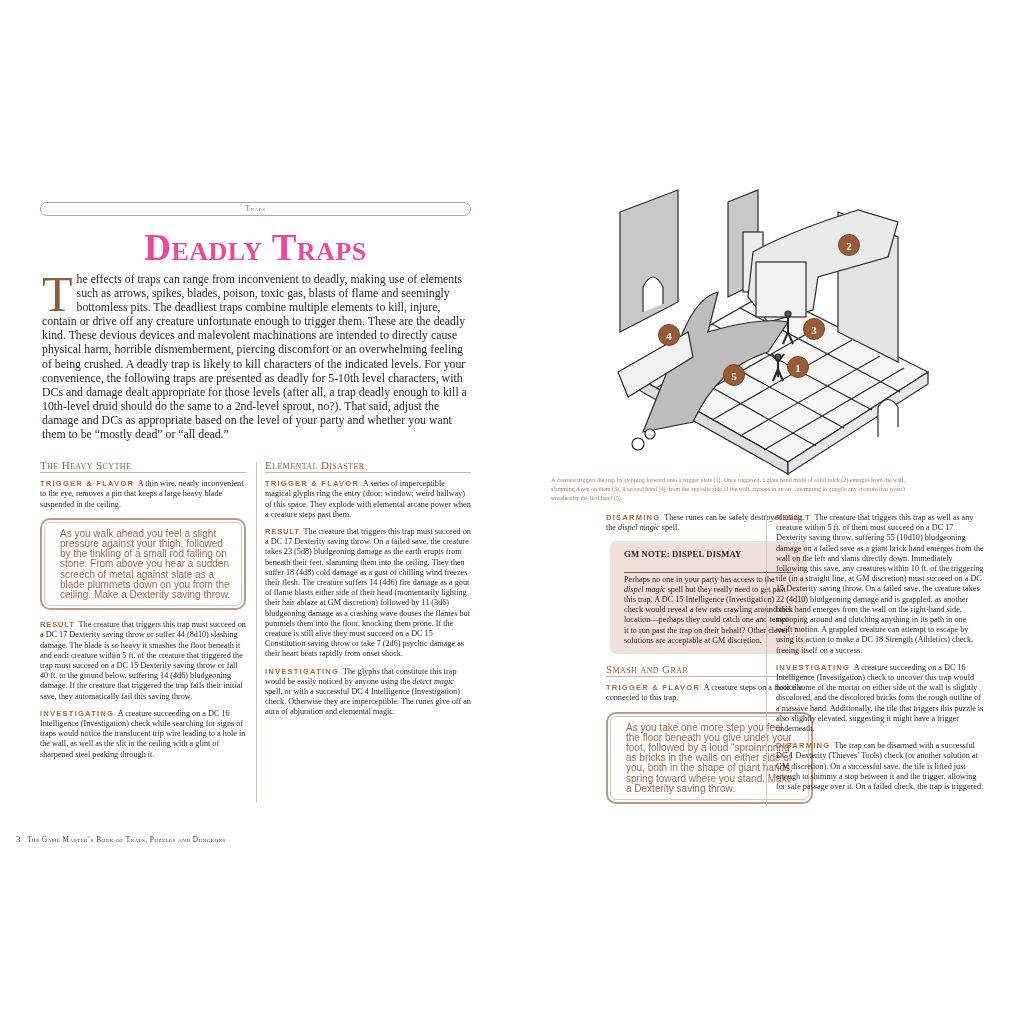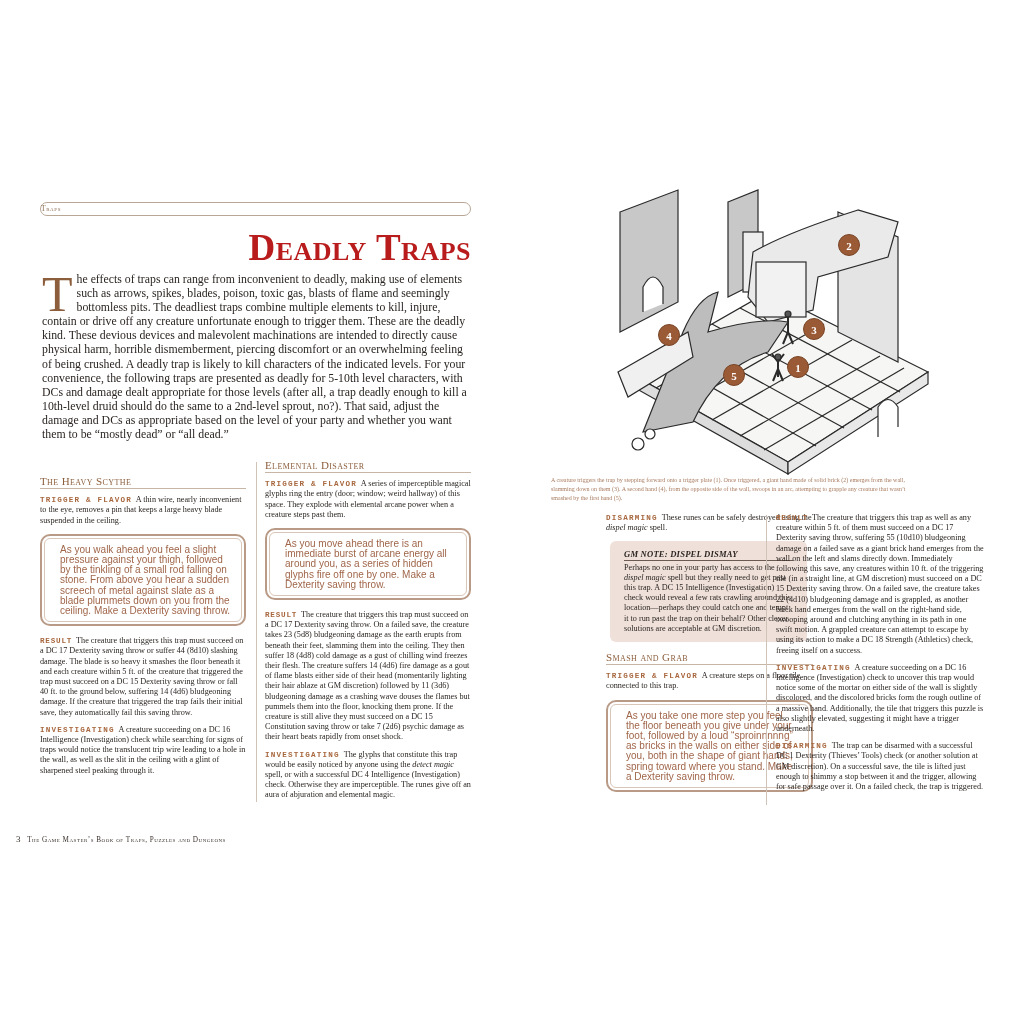--- a/index.html
+++ b/index.html
@@ -7,70 +7,70 @@
   body { font-family: "Liberation Serif", "DejaVu Serif", serif; color: #2b2522; position: relative; }
 
   .page { position: absolute; top: 0; height: 1024px; }
   .left-page { left: 0; width: 512px; }
   .right-page { left: 512px; width: 512px; }
 
   .running-head {
     position: absolute; left: 40px; top: 202px; width: 431px; height: 14px;
     border: 1px solid #b9a796; border-radius: 7px;
     font-size: 7.5px; letter-spacing: 0.6px; color: #8a6a4e;
-    line-height: 12px; font-variant: small-caps;
+    text-align: center; line-height: 12px; font-variant: small-caps;
   }
   .page-title {
     position: absolute; left: 40px; top: 228px; width: 431px;
-    text-align: right; font-size: 37px; color: #b91c1c;
+    text-align: center; font-size: 37px; color: #ec4899;
     font-variant: small-caps; letter-spacing: 0.5px; line-height: 40px;
   }
   .intro {
     position: absolute; left: 42px; top: 272px; width: 430px;
     font-size: 11.8px; line-height: 14.1px; color: #2b2522;
   }
   .dropcap {
     float: left; font-size: 50px; line-height: 40px; color: #8c5e3c;
     margin: 2px 4px 0 0; height: 40px;
   }
 
   .col { position: absolute; font-size: 8.2px; line-height: 10.2px; color: #2b2522; }
-  .col-a { left: 40px; top: 476px; width: 206px; }
+  .col-a { left: 40px; top: 460px; width: 206px; }
   .col-b { left: 265px; top: 460px; width: 206px; }
   .col-c { left: 566px; top: 513px; width: 207px; margin-left: 40px; }
   .col-d { left: 776px; top: 513px; width: 208px; }
   .col-divider { position: absolute; width: 1px; background: #cfc3b8; }
 
   .sec-title {
     font-size: 11px; color: #8c5e3c; font-variant: small-caps; letter-spacing: 0.4px;
     border-bottom: 1px solid #c7b6a5; padding-bottom: 2px; margin-bottom: 6px;
   }
   p.entry { margin-bottom: 7px; }
   .label {
-    font-family: Liberation Mono, monospace;
+    font-family: Liberation Sans, sans-serif;
     font-size: 7.6px; font-weight: bold; letter-spacing: 1.2px;
     color: #a8683f; text-transform: uppercase; margin-right: 2px;
   }
   .label.short { letter-spacing: 0.8px; }
 
   .readaloud {
     position: relative; margin: 8px 0 10px 0; padding: 9px 12px 8px 18px;
     border: 2px solid #b89a86; outline: 1px solid #d8c6b9; outline-offset: -5px;
     border-radius: 10px;
     font-family: "Liberation Sans", "DejaVu Sans", sans-serif;
     font-size: 10px; line-height: 10.2px; color: #a0664a;
   }
 
   .gm-note {
     background: #efe1da; margin: 8px 6px 10px 4px; padding: 8px 14px 8px 14px;
     border-radius: 6px; font-size: 8.2px; line-height: 10.2px;
   }
   .gm-note-title {
     font-weight: bold; font-size: 8.6px; letter-spacing: 0.2px;
-    border-bottom: 1px solid #6b5a52; padding-bottom: 0; margin-bottom: 2px; font-style: italic;
+    border-bottom: 1px solid #6b5a52; padding-bottom: 12px; margin-bottom: 2px;
   }
 
   .caption {
     position: absolute; left: 551px; top: 476px; width: 355px;
     font-size: 6px; line-height: 9px; color: #a87a5e;
   }
 
   .footer {
     position: absolute; left: 16px; top: 834px;
     font-size: 7.2px; font-variant: small-caps; letter-spacing: 0.5px; color: #3a302b;
@@ -113,21 +113,20 @@
   </div>
 
   <div class="col-divider" style="left:256px; top:462px; height:340px;"></div>
 
   <div class="col col-b">
     <div class="sec-title">Elemental Disaster</div>
     <p class="entry">
       <span class="label">Trigger &amp; Flavor</span>
       <span>A series of imperceptible magical glyphs ring the entry (door; window; weird hallway) of this space. They explode with elemental arcane power when a creature steps past them.</span>
     </p>
-    <div class="readaloud">As you move ahead there is an immediate burst of arcane energy all around you, as a series of hidden glyphs fire off one by one. Make a Dexterity saving throw.</div>
     <p class="entry">
       <span class="label short">Result</span>
       <span>The creature that triggers this trap must succeed on a DC 17 Dexterity saving throw. On a failed save, the creature takes 23 (5d8) bludgeoning damage as the earth erupts from beneath their feet, slamming them into the ceiling. They then suffer 18 (4d8) cold damage as a gust of chilling wind freezes their flesh. The creature suffers 14 (4d6) fire damage as a gout of flame blasts either side of their head (momentarily lighting their hair ablaze at GM discretion) followed by 11 (3d6) bludgeoning damage as a crashing wave douses the flames but pummels them into the floor, knocking them prone. If the creature is still alive they must succeed on a DC 15 Constitution saving throw or take 7 (2d6) psychic damage as their heart beats rapidly from onset shock.</span>
     </p>
     <p class="entry">
       <span class="label">Investigating</span>
       <span>The glyphs that constitute this trap would be easily noticed by anyone using the </span><em>detect magic</em><span> spell, or with a successful DC 4 Intelligence (Investigation) check. Otherwise they are imperceptible. The runes give off an aura of abjuration and elemental magic.</span>
     </p>
   </div>
 

